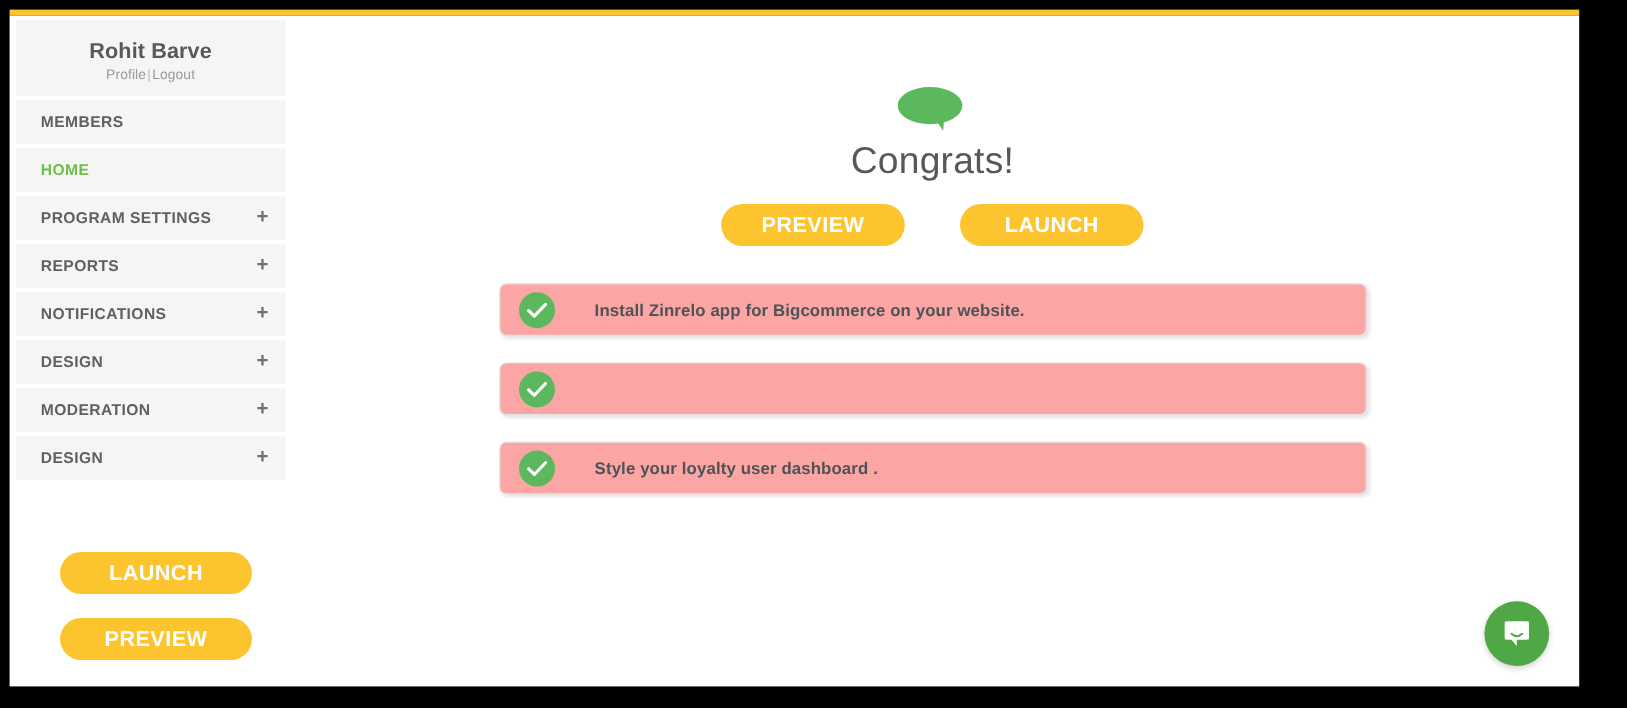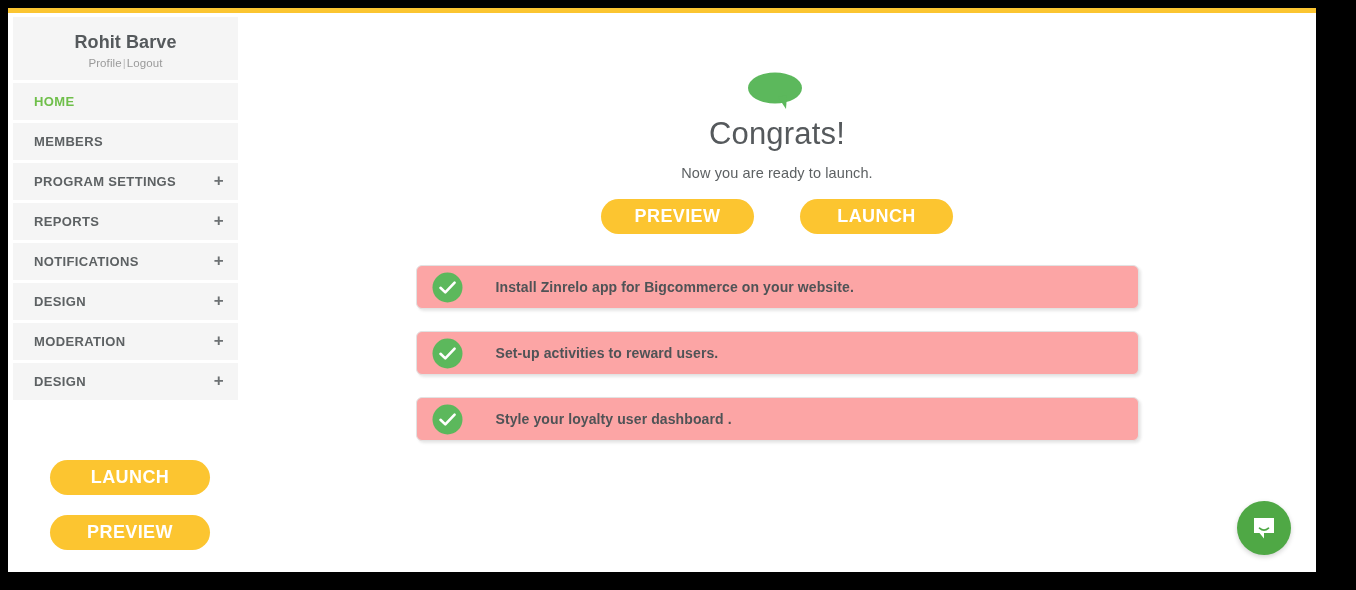--- a/index.html
+++ b/index.html
@@ -220,26 +220,26 @@
 
     <div class="sidebar">
 
       <div class="profile-block">
         <div class="profile-name">Rohit Barve</div>
         <div class="profile-links">
           <span>Profile</span><span class="sep">|</span><span>Logout</span>
         </div>
       </div>
 
+      <div class="nav-item">
+        <span>MEMBERS</span>
+      </div>
+
       <div class="nav-item active">
         <span>HOME</span>
-      </div>
-
-      <div class="nav-item">
-        <span>MEMBERS</span>
       </div>
 
       <div class="nav-item">
         <span>PROGRAM SETTINGS</span>
         <span class="nav-plus">+</span>
       </div>
 
       <div class="nav-item">
         <span>REPORTS</span>
         <span class="nav-plus">+</span>
@@ -276,21 +276,20 @@
 
       <div class="hero">
 
         <svg class="bubble-icon" width="58" height="40" viewBox="0 0 58 40">
           <ellipse cx="27" cy="17" rx="27" ry="15.5" fill="#5cb85c"></ellipse>
           <path d="M30 26 L38 38 L39 24 Z" fill="#5cb85c"></path>
         </svg>
 
         <div class="hero-title">Congrats!</div>
 
-        <div class="hero-sub">Now you are ready to launch.</div>
 
         <div class="hero-actions">
           <button class="pill">PREVIEW</button>
           <button class="pill">LAUNCH</button>
         </div>
 
       </div>
 
       <div class="checklist">
 
@@ -300,21 +299,20 @@
             <path d="M8.5 15.8 L13.3 20.4 L22.6 10.6" fill="none" stroke="#ffffff" stroke-width="2.6" stroke-linecap="round" stroke-linejoin="round"></path>
           </svg>
           <span class="check-label">Install Zinrelo app for Bigcommerce on your website.</span>
         </div>
 
         <div class="check-row">
           <svg class="check-icon" width="31" height="31" viewBox="0 0 31 31">
             <circle cx="15.5" cy="15.5" r="15" fill="#5cb85c"></circle>
             <path d="M8.5 15.8 L13.3 20.4 L22.6 10.6" fill="none" stroke="#ffffff" stroke-width="2.6" stroke-linecap="round" stroke-linejoin="round"></path>
           </svg>
-          <span class="check-label">Set-up activities to reward users.</span>
         </div>
 
         <div class="check-row">
           <svg class="check-icon" width="31" height="31" viewBox="0 0 31 31">
             <circle cx="15.5" cy="15.5" r="15" fill="#5cb85c"></circle>
             <path d="M8.5 15.8 L13.3 20.4 L22.6 10.6" fill="none" stroke="#ffffff" stroke-width="2.6" stroke-linecap="round" stroke-linejoin="round"></path>
           </svg>
           <span class="check-label">Style your loyalty user dashboard .</span>
         </div>
 

